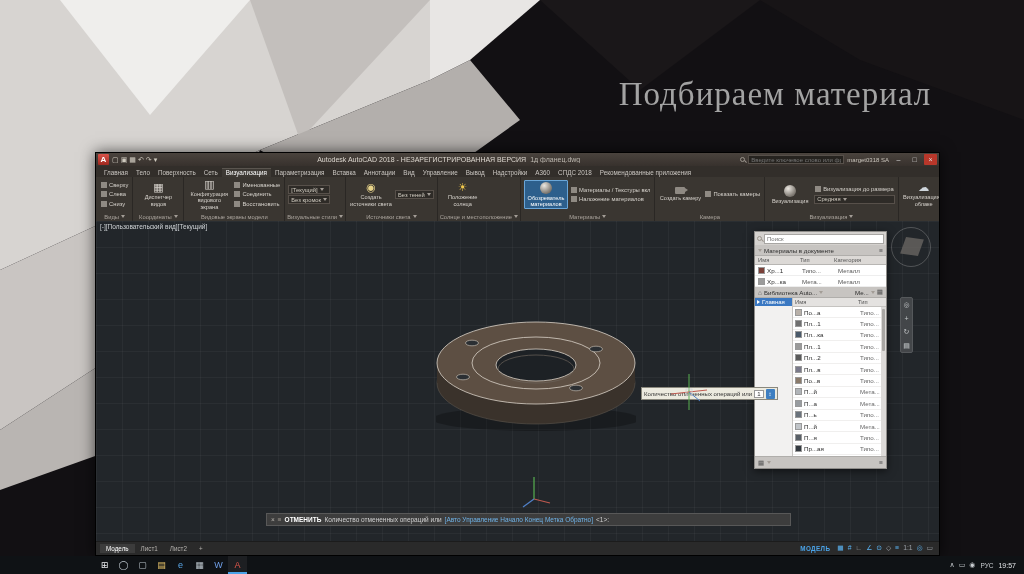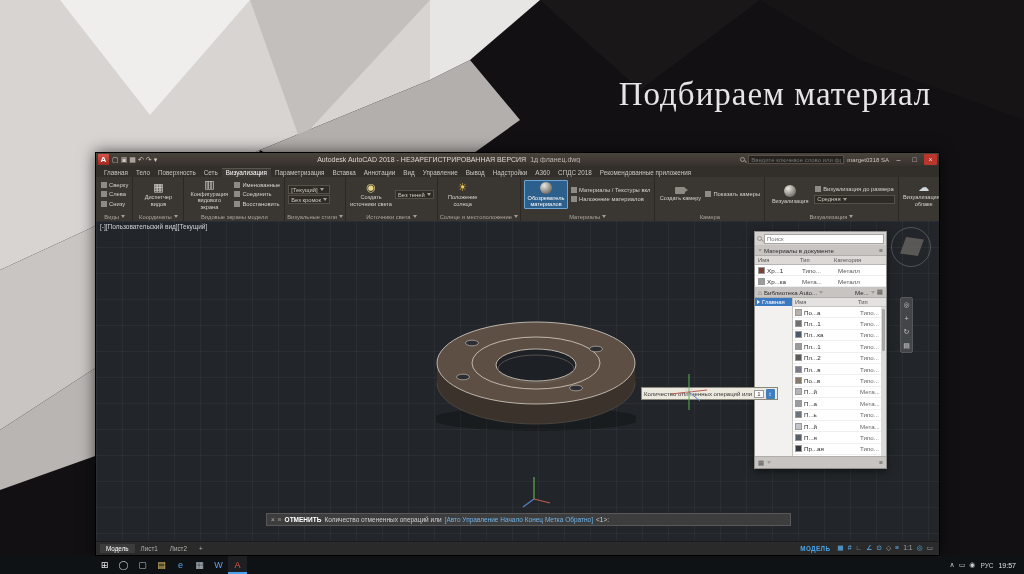--- a/index.html
+++ b/index.html
@@ -7,21 +7,21 @@
   body {
     position: relative; overflow: hidden;
     background:#121013;
     font-family:"Liberation Sans","DejaVu Sans",sans-serif;
     -webkit-font-smoothing: antialiased;
   }
   .bg-art { position:absolute; left:0; top:0; z-index:0; }
   .slide-title {
     position:absolute; left:545px; top:76px; width:460px; z-index:1;
     text-align:center; font-family:"Liberation Serif","DejaVu Serif",serif;
-    font-size:33px; font-weight:normal; color:#e5e5e5; letter-spacing:1px;
+    font-size:33px; font-weight:normal; color:#a3a3a3; letter-spacing:1px;
   }
 
   
   .acad {
     position:absolute; left:95px; top:152px; width:845px; height:404px; z-index:2;
     background:#2b2824; border:1px solid #000; box-shadow:0 0 14px rgba(0,0,0,.65);
     display:flex; flex-direction:column; color:#d4d2cf; font-size:7px;
   }
   .titlebar { height:13px; background:linear-gradient(#4a433d,#37312d); display:flex; align-items:center; gap:3px; padding:0 2px; flex:none; }
   .appbtn { width:11px; height:11px; flex:none; background:linear-gradient(#d9534a,#9e281e); color:#fff; font-weight:bold; font-size:8px; display:flex; align-items:center; justify-content:center; border-radius:1px; }

